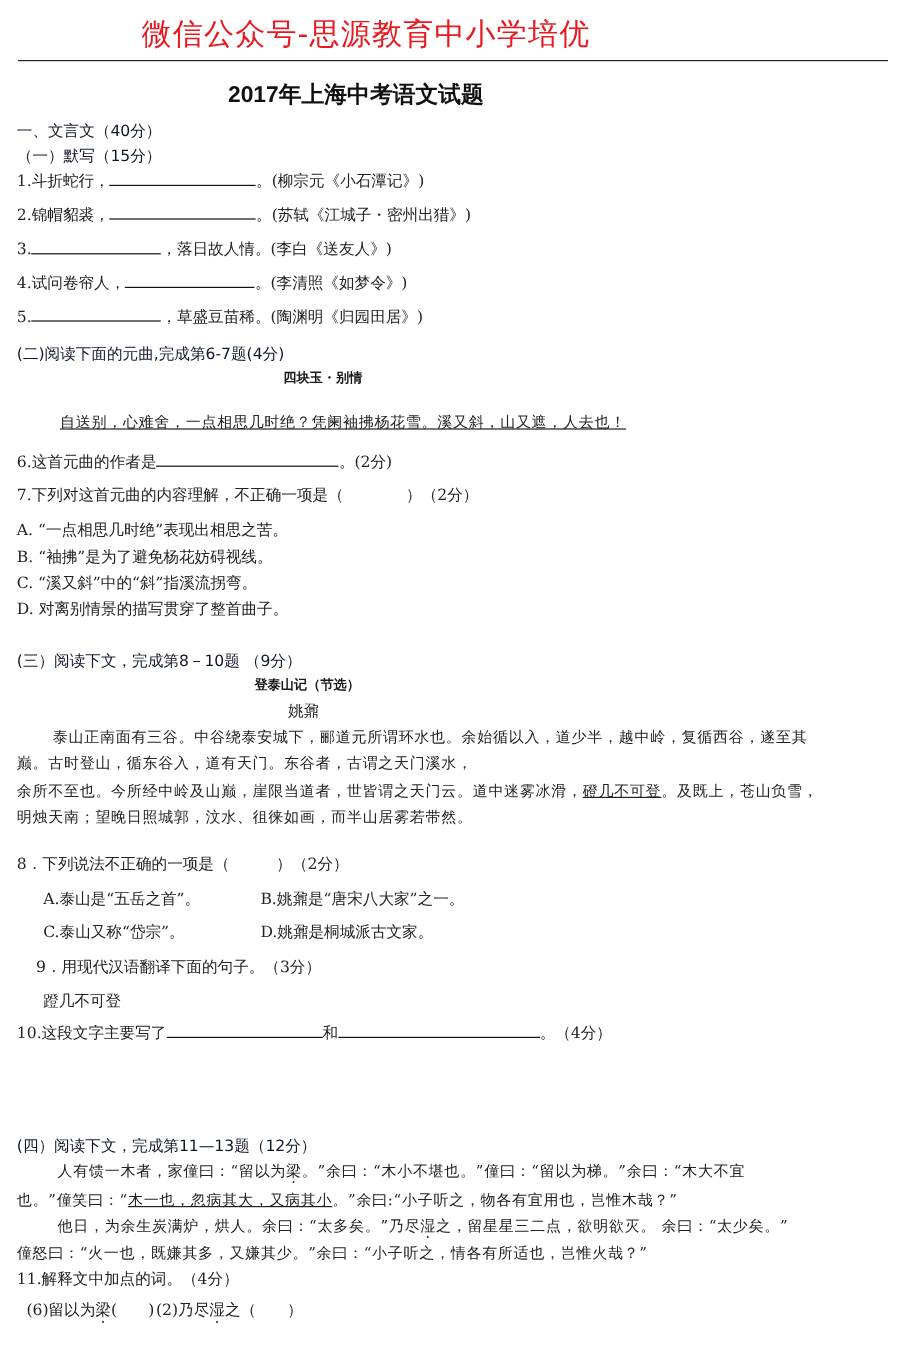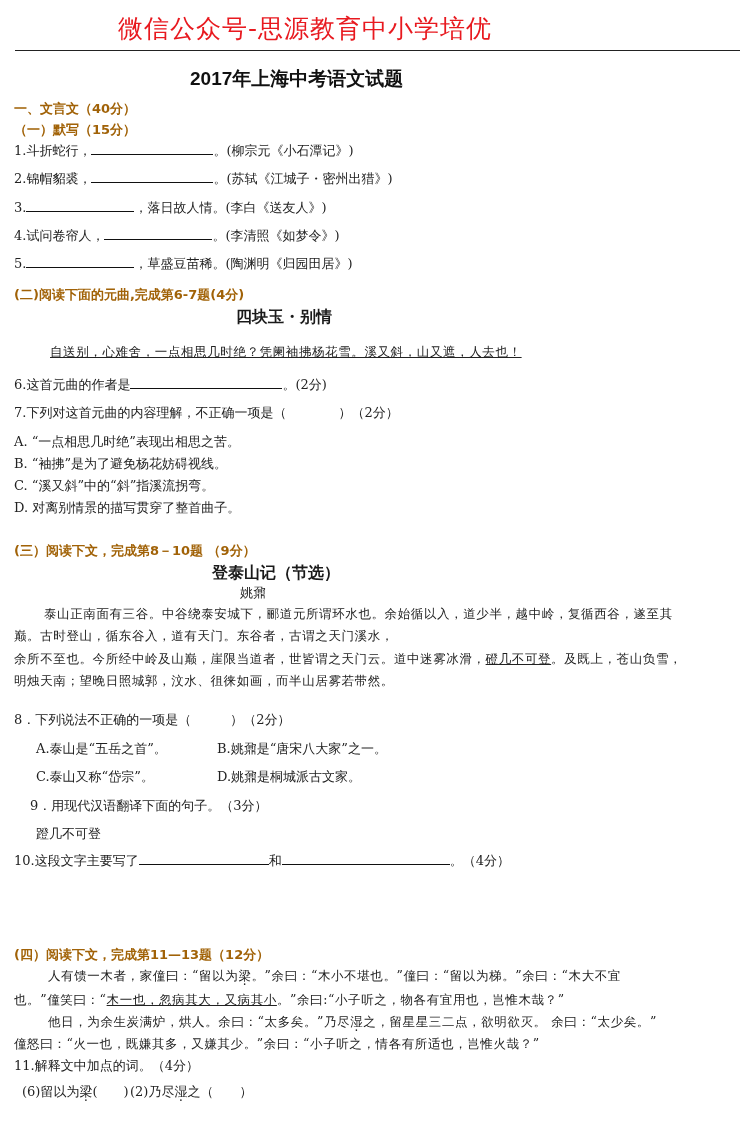--- a/index.html
+++ b/index.html
@@ -31,23 +31,23 @@
     }
     .title {
       left: 190px; top: 66px;
       font-family: "Liberation Sans", "DejaVu Sans", sans-serif;
       font-weight: bold;
       font-size: 19px;
       color: #111;
     }
     .h1 {
       font-family: "DejaVu Sans", sans-serif;
-      font-weight: bold;
+      font-weight: normal;
       font-size: 13px;
-      color: #a16207;
+      color: #0f172a;
     }
     .line {
       font-size: 13px;
       color: #222;
     }
     .blank {
       display: inline-block;
       border-bottom: 1px solid #111;
       height: 12px;
       vertical-align: baseline;
@@ -59,21 +59,21 @@
       position: absolute;
       left: 50%;
       transform: translateX(-50%);
       top: 11px;
       font-size: 12px;
       line-height: 1;
     }
     .poem-title {
       font-family: Liberation Serif, serif;
       font-weight: bold;
-      font-size: 16px;
+      font-size: 11px;
     }
     .body-text { font-size: 12.5px; letter-spacing: 0.6px; }
   </style>
 </head>
 <body>
 
 <div class="abs banner">微信公众号-思源教育中小学培优</div>
 <div class="rule"></div>
 <div class="abs title">2017年上海中考语文试题</div>
 

